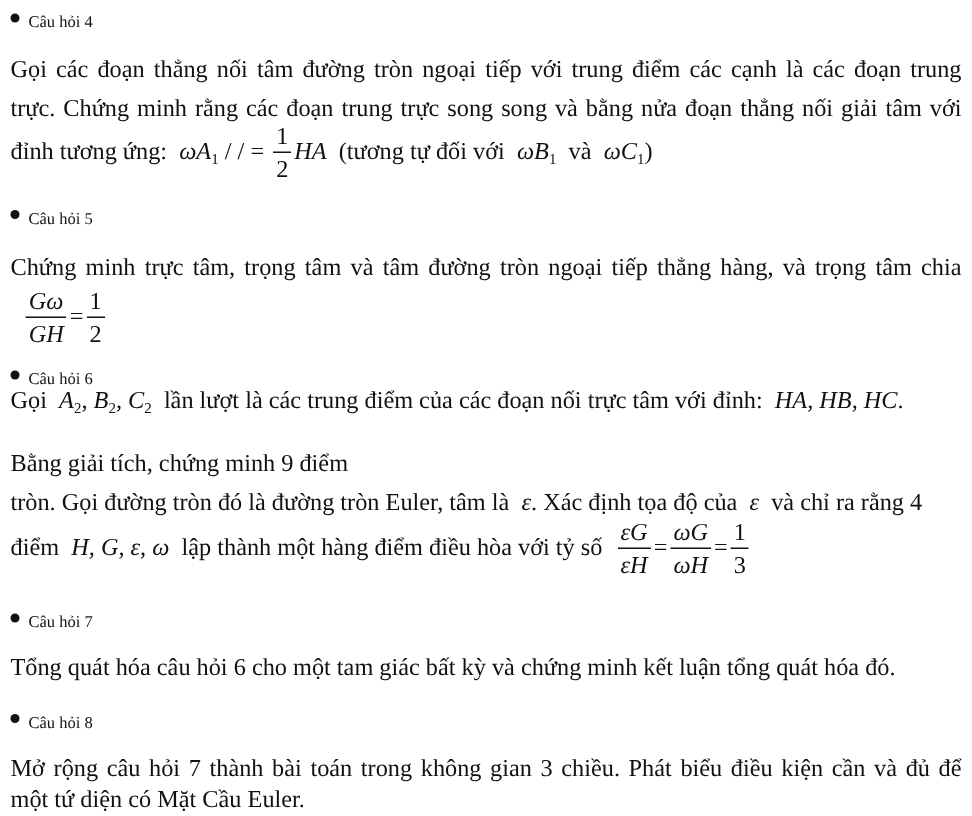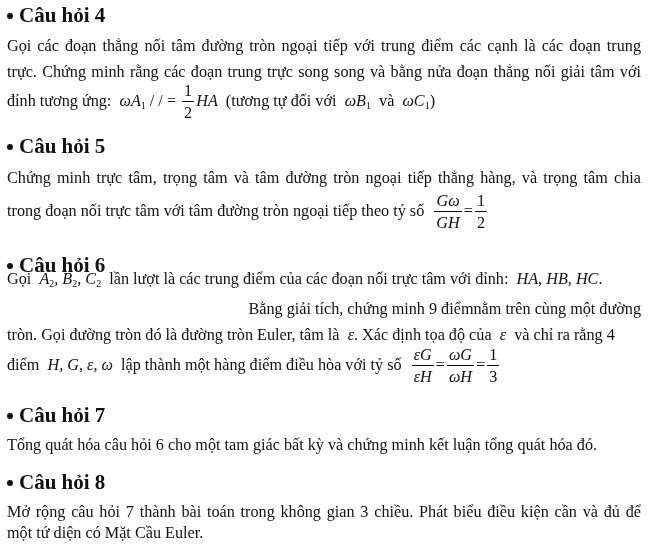--- a/index.html
+++ b/index.html
@@ -7,21 +7,21 @@
     width: 648px; height: 544px; overflow: hidden; position: relative;
     font-family: "Liberation Serif", "DejaVu Serif", serif;
     color: #111111;
   }
   .doc { position: absolute; left: 0; top: 0; width: 648px; }
   .line {
     position: absolute; left: 7px; white-space: nowrap;
     font-size: 16.2px; line-height: 20px;
   }
   .justify { width: 634px; text-align: justify; text-align-last: justify; }
-  .heading { font-weight: bold; font-size: 21px; }
+  .heading { font-weight: normal; font-size: 11px; }
   .bullet { display: inline-block; width: 6px; height: 6px; border-radius: 50%; background: #111; margin-right: 6px; vertical-align: 3px; }
   .m { font-style: italic; font-family: "Liberation Serif", serif; }
   .mr { font-style: normal; }
   sub { font-size: 10px; vertical-align: -3px; font-style: normal; }
   .frac { display: inline-block; vertical-align: middle; text-align: center; margin: 0 2px; line-height: 1; }
   .frac .num { display: block; padding: 0 2px 2px; border-bottom: 1px solid #111; }
   .frac .den { display: block; padding: 3px 2px 0; }
 </style>
 </head>
 <body>
@@ -40,38 +40,37 @@
     <span class="m"><span>ωB</span><sub>1</sub></span>&nbsp;
     <span>và</span>&nbsp;
     <span class="m"><span>ωC</span><sub>1</sub></span><span>)</span>
   </div>
 
   <div class="line heading" style="top:136px;">
     <span class="bullet"></span><span>Câu hỏi 5</span>
   </div>
   <div class="line justify" style="top:168px;">Chứng minh trực tâm, trọng tâm và tâm đường tròn ngoại tiếp thẳng hàng, và trọng tâm chia</div>
   <div class="line" style="top:192px; line-height:38px;">
-    <span>trong đoạn nối trực tâm với tâm đường tròn ngoại tiếp theo tỷ số</span>&nbsp;
+    &nbsp;
     <span class="frac m"><span class="num">Gω</span><span class="den">GH</span></span><span>=</span><span class="frac"><span class="num">1</span><span class="den">2</span></span>
   </div>
 
-  <div class="line heading" style="top:243px;margin-top:12px;">
+  <div class="line heading" style="top:243px;">
     <span class="bullet"></span><span>Câu hỏi 6</span>
   </div>
-  <div class="line justify" style="top:269px; display:flex; justify-content:space-between; width:634px;">
+  <div class="line justify" style="top:257px; display:flex; justify-content:space-between; width:634px;">
     <span>
       <span>Gọi</span>&nbsp;
       <span class="m"><span>A</span><sub>2</sub>, <span>B</span><sub>2</sub>, <span>C</span><sub>2</sub></span>&nbsp;
       <span>lần lượt là các trung điểm của các đoạn nối trực tâm với đỉnh:</span>&nbsp;
       <span class="m">HA, HB, HC</span><span>.</span>
     </span>
   </div>
-  <div class="line" style="top:299px; display:flex; justify-content:flex-end; width:634px;">
+  <div class="line" style="top:299px; display:flex; justify-content:space-between; width:634px;">
     <span>Bằng giải tích, chứng minh 9 điểm</span>
-    <span>nằm trên cùng một đường</span>
   </div>
   <div class="line" style="top:325px;">
     <span>tròn. Gọi đường tròn đó là đường tròn Euler, tâm là</span>&nbsp;
     <span class="m">ε</span><span>. Xác định tọa độ của</span>&nbsp;
     <span class="m">ε</span>&nbsp;
     <span>và chỉ ra rằng 4</span>
   </div>
   <div class="line" style="top:345px; line-height:40px;">
     <span>điểm</span>&nbsp;
     <span class="m">H, G, ε, ω</span>&nbsp;

